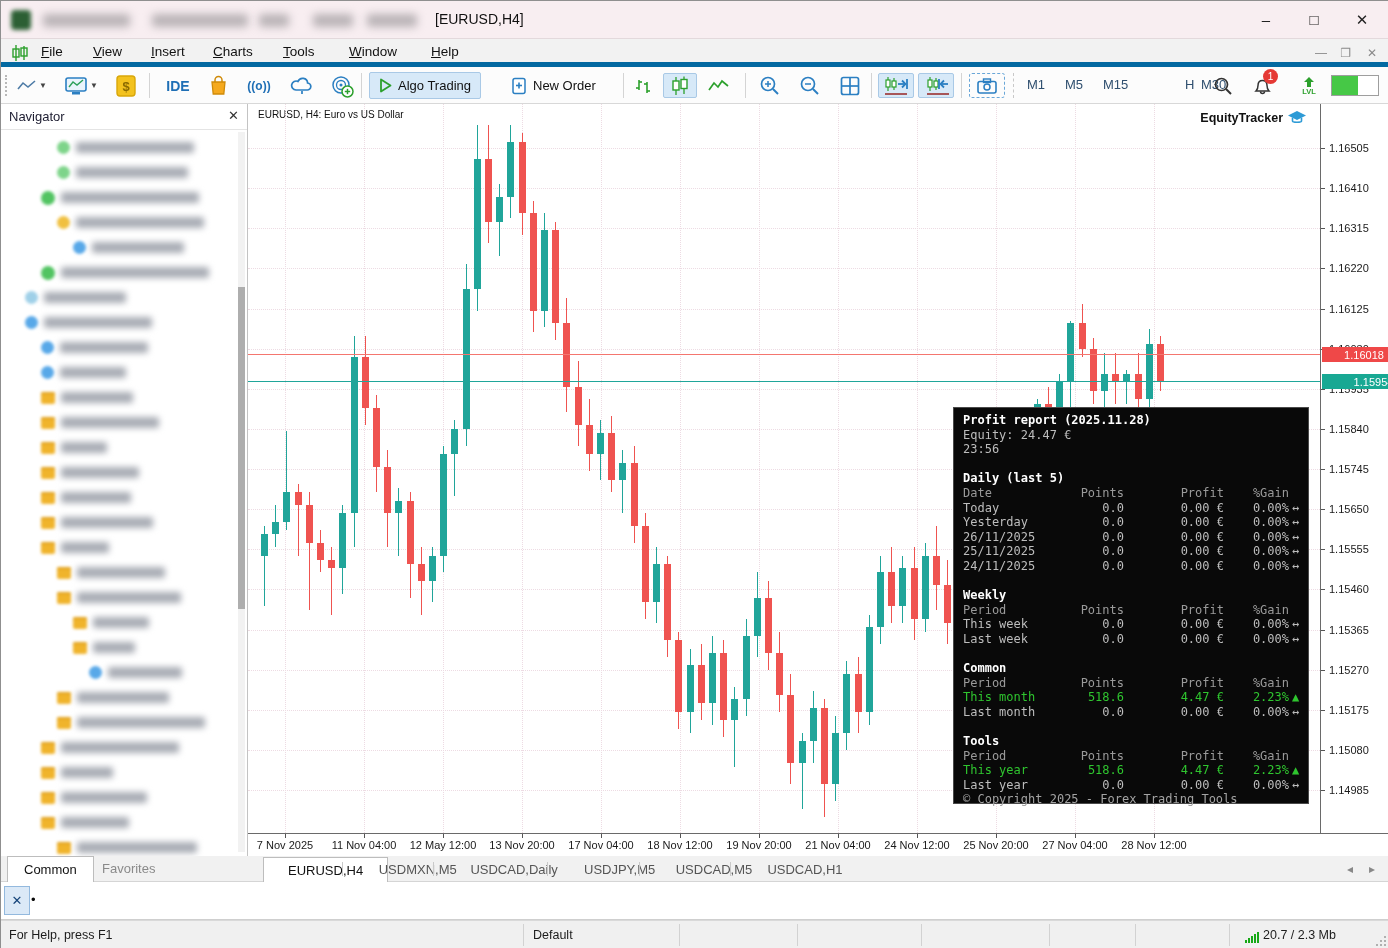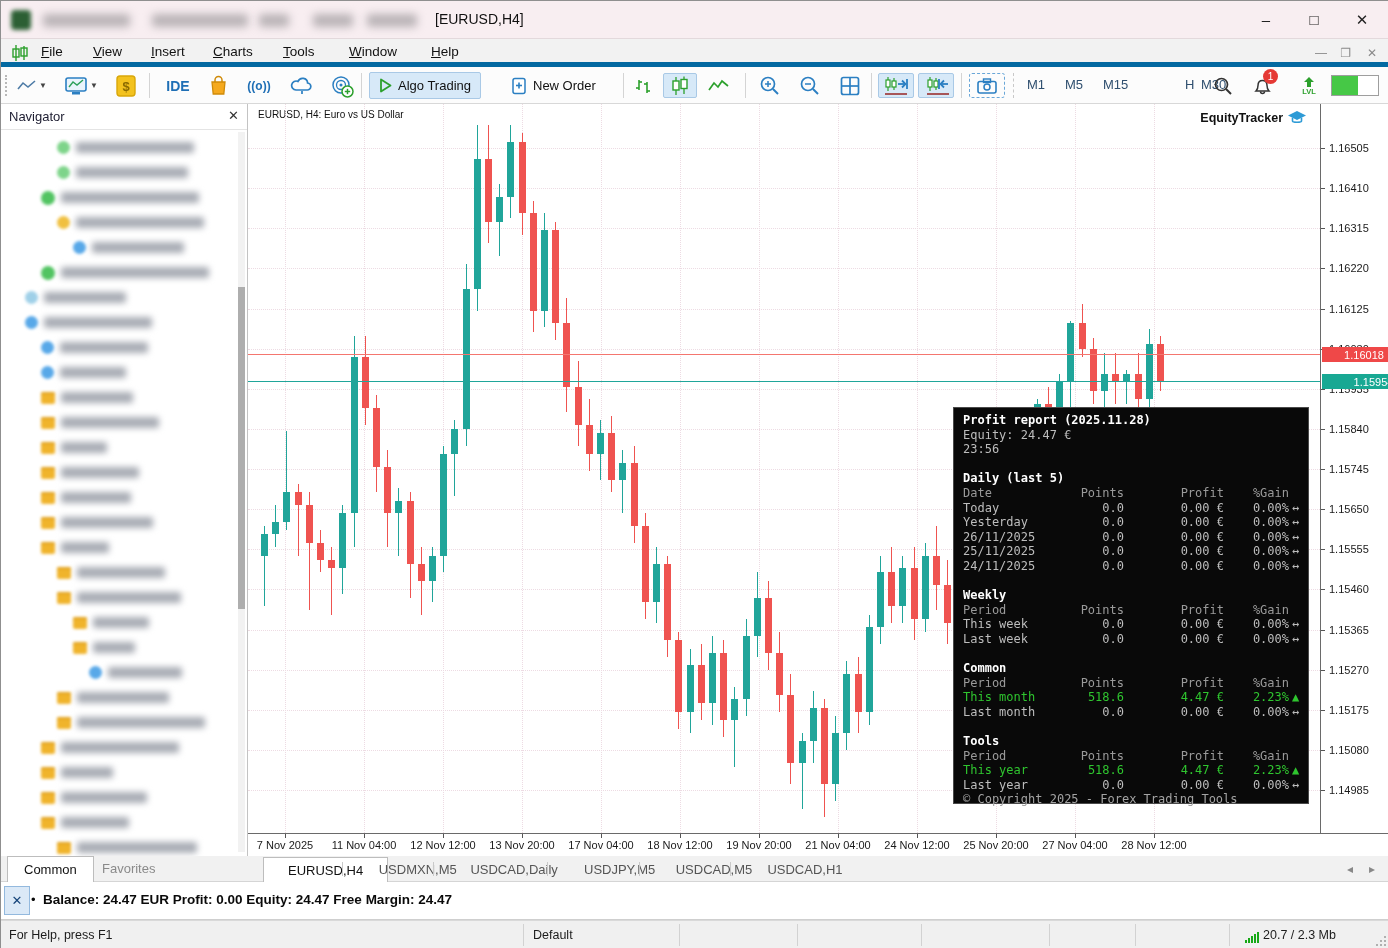--- a/index.html
+++ b/index.html
@@ -709,21 +709,21 @@
         <div class="ylab" style="top: 680px;">1.14985</div>
         <div class="badge" style="top: 243px; background: rgb(239, 72, 72);">1.16018</div>
         <div class="badge" style="top: 270px; background: rgb(24, 168, 147); padding-left: 19px;">1.15954</div>
       </div>
     <div class="xaxis" id="xaxis">
         <div class="xtick" style="left: 37px;"></div>
         <div class="xlab" style="left: 37px;">7 Nov 2025</div>
         <div class="xtick" style="left: 116px;"></div>
         <div class="xlab" style="left: 116px;">11 Nov 04:00</div>
         <div class="xtick" style="left: 195px;"></div>
-        <div class="xlab" style="left: 195px;">12 Nov 12:00</div>
+        <div class="xlab" style="left: 195px;">12 May 12:00</div>
         <div class="xtick" style="left: 274px;"></div>
         <div class="xlab" style="left: 274px;">13 Nov 20:00</div>
         <div class="xtick" style="left: 353px;"></div>
         <div class="xlab" style="left: 353px;">17 Nov 04:00</div>
         <div class="xtick" style="left: 432px;"></div>
         <div class="xlab" style="left: 432px;">18 Nov 12:00</div>
         <div class="xtick" style="left: 511px;"></div>
         <div class="xlab" style="left: 511px;">19 Nov 20:00</div>
         <div class="xtick" style="left: 590px;"></div>
         <div class="xlab" style="left: 590px;">21 Nov 04:00</div>
@@ -756,21 +756,20 @@
         <div class="tabsep" style="left: 729.4px;"></div>
         <div class="charttab " style="left: 742.4px;">USDCAD,H1</div>
       </div>
     <div class="tabnav" style="right:36px">◂</div>
     <div class="tabnav" style="right:14px">▸</div>
   </div>
 
   <div class="toolbox">
     <div class="tb-close">✕</div>
     <div class="bullet">•</div>
-    <div class="balance">Balance: 24.47 EUR  Profit: 0.00  Equity: 24.47  Free Margin: 24.47</div>
   </div>
 
   <div class="statusbar">
     <div class="st-text" style="left:8px">For Help, press F1</div>
     <div class="st-text" style="left:532px">Default</div>
     <div id="st-divs">
         <div class="st-div" style="left: 522px;"></div>
         <div class="st-div" style="left: 678px;"></div>
         <div class="st-div" style="left: 796px;"></div>
         <div class="st-div" style="left: 920px;"></div>

